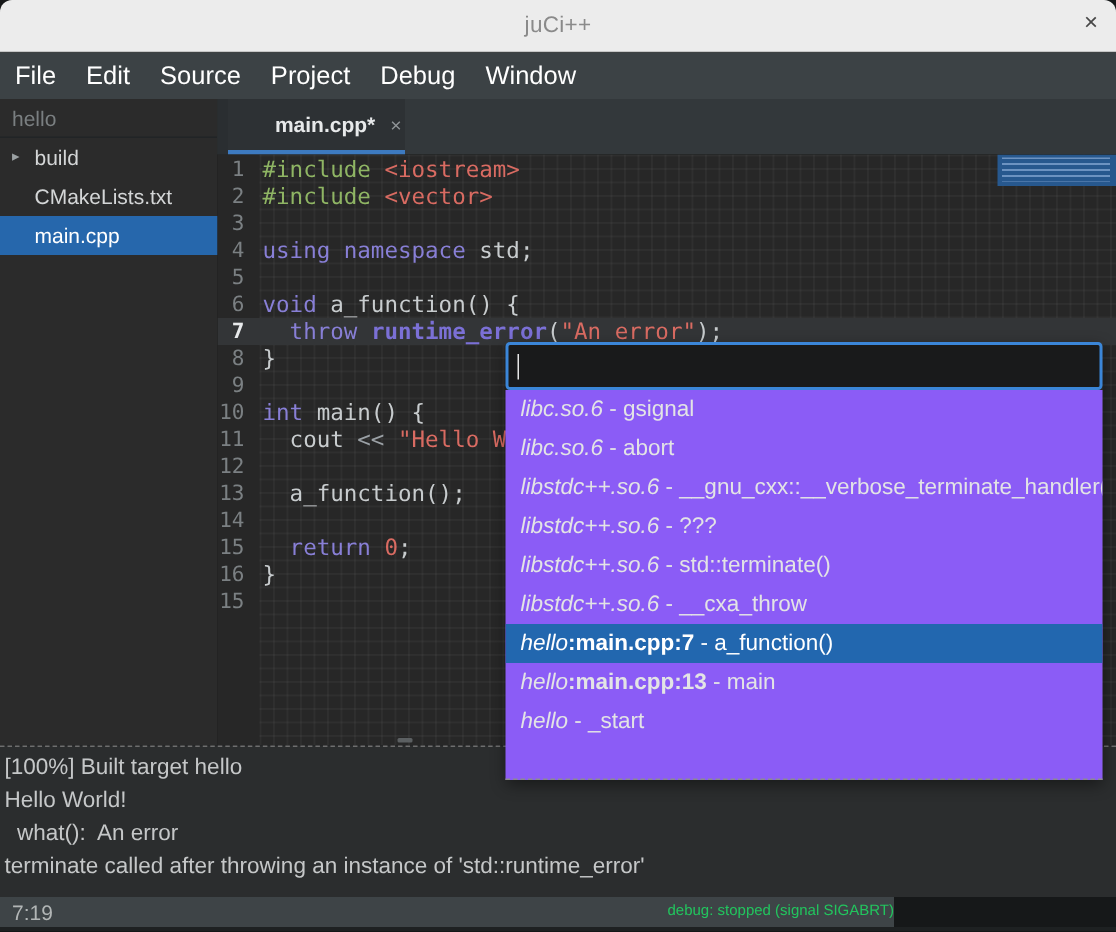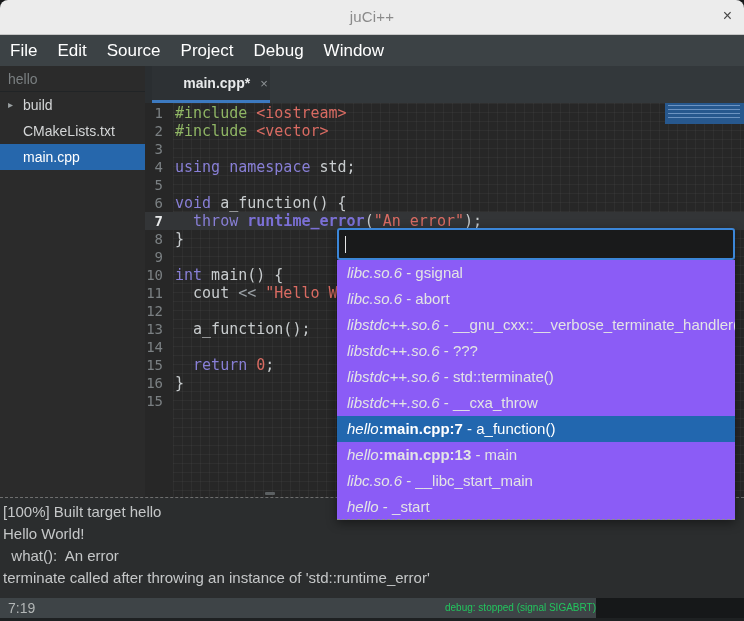--- a/index.html
+++ b/index.html
@@ -214,21 +214,20 @@
     </div>
     <div class="popup-list" id="popup-list">
         <div class="frame"><span class="seg-i">libc.so.6</span><span class="seg-n"> - gsignal</span></div>
         <div class="frame"><span class="seg-i">libc.so.6</span><span class="seg-n"> - abort</span></div>
         <div class="frame"><span class="seg-i">libstdc++.so.6</span><span class="seg-n"> - __gnu_cxx::__verbose_terminate_handler()</span></div>
         <div class="frame"><span class="seg-i">libstdc++.so.6</span><span class="seg-n"> - ???</span></div>
         <div class="frame"><span class="seg-i">libstdc++.so.6</span><span class="seg-n"> - std::terminate()</span></div>
         <div class="frame"><span class="seg-i">libstdc++.so.6</span><span class="seg-n"> - __cxa_throw</span></div>
         <div class="frame selected"><span class="seg-i">hello</span><span class="seg-b">:main.cpp:7</span><span class="seg-n"> - a_function()</span></div>
         <div class="frame"><span class="seg-i">hello</span><span class="seg-b">:main.cpp:13</span><span class="seg-n"> - main</span></div>
-        <div class="frame"><span class="seg-i">libc.so.6</span><span class="seg-n"> - __libc_start_main</span></div>
         <div class="frame"><span class="seg-i">hello</span><span class="seg-n"> - _start</span></div>
       </div>
   </div>
 
   <div class="grip"></div>
 
   <div class="output" id="output">
       <div class="out-line">[100%] Built target hello</div>
       <div class="out-line">Hello World!</div>
       <div class="out-line">  what():  An error</div>

